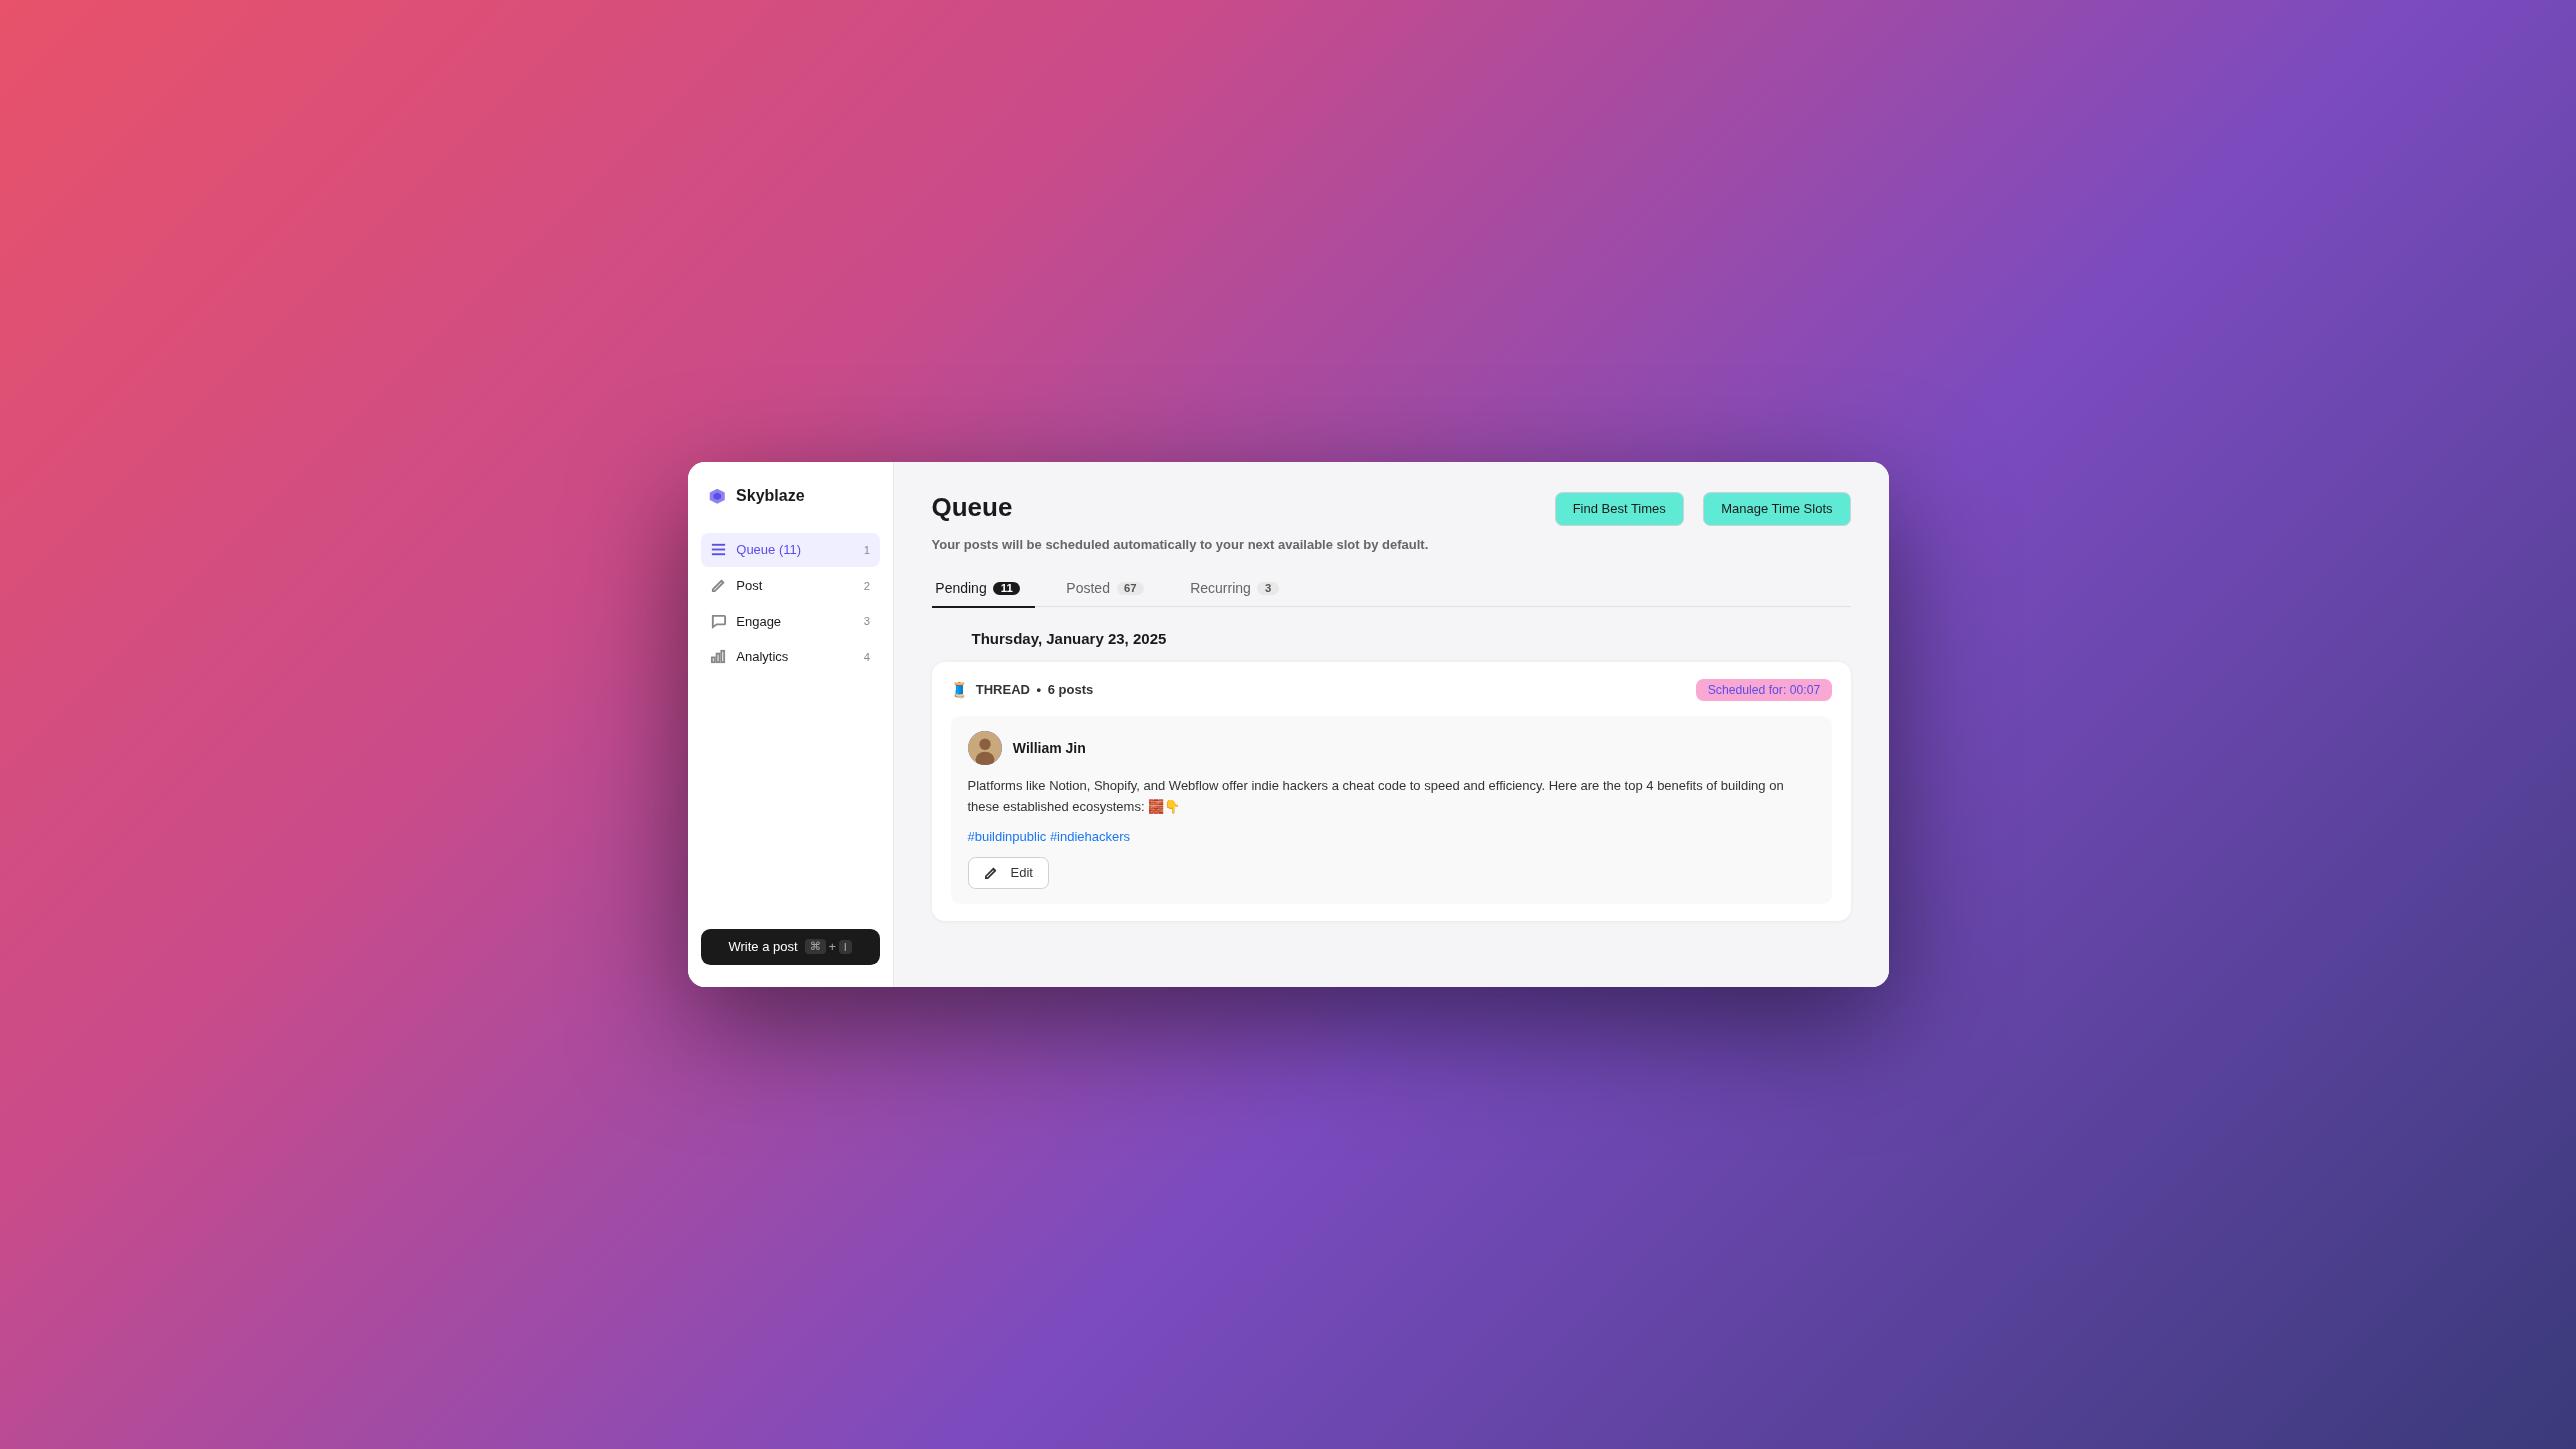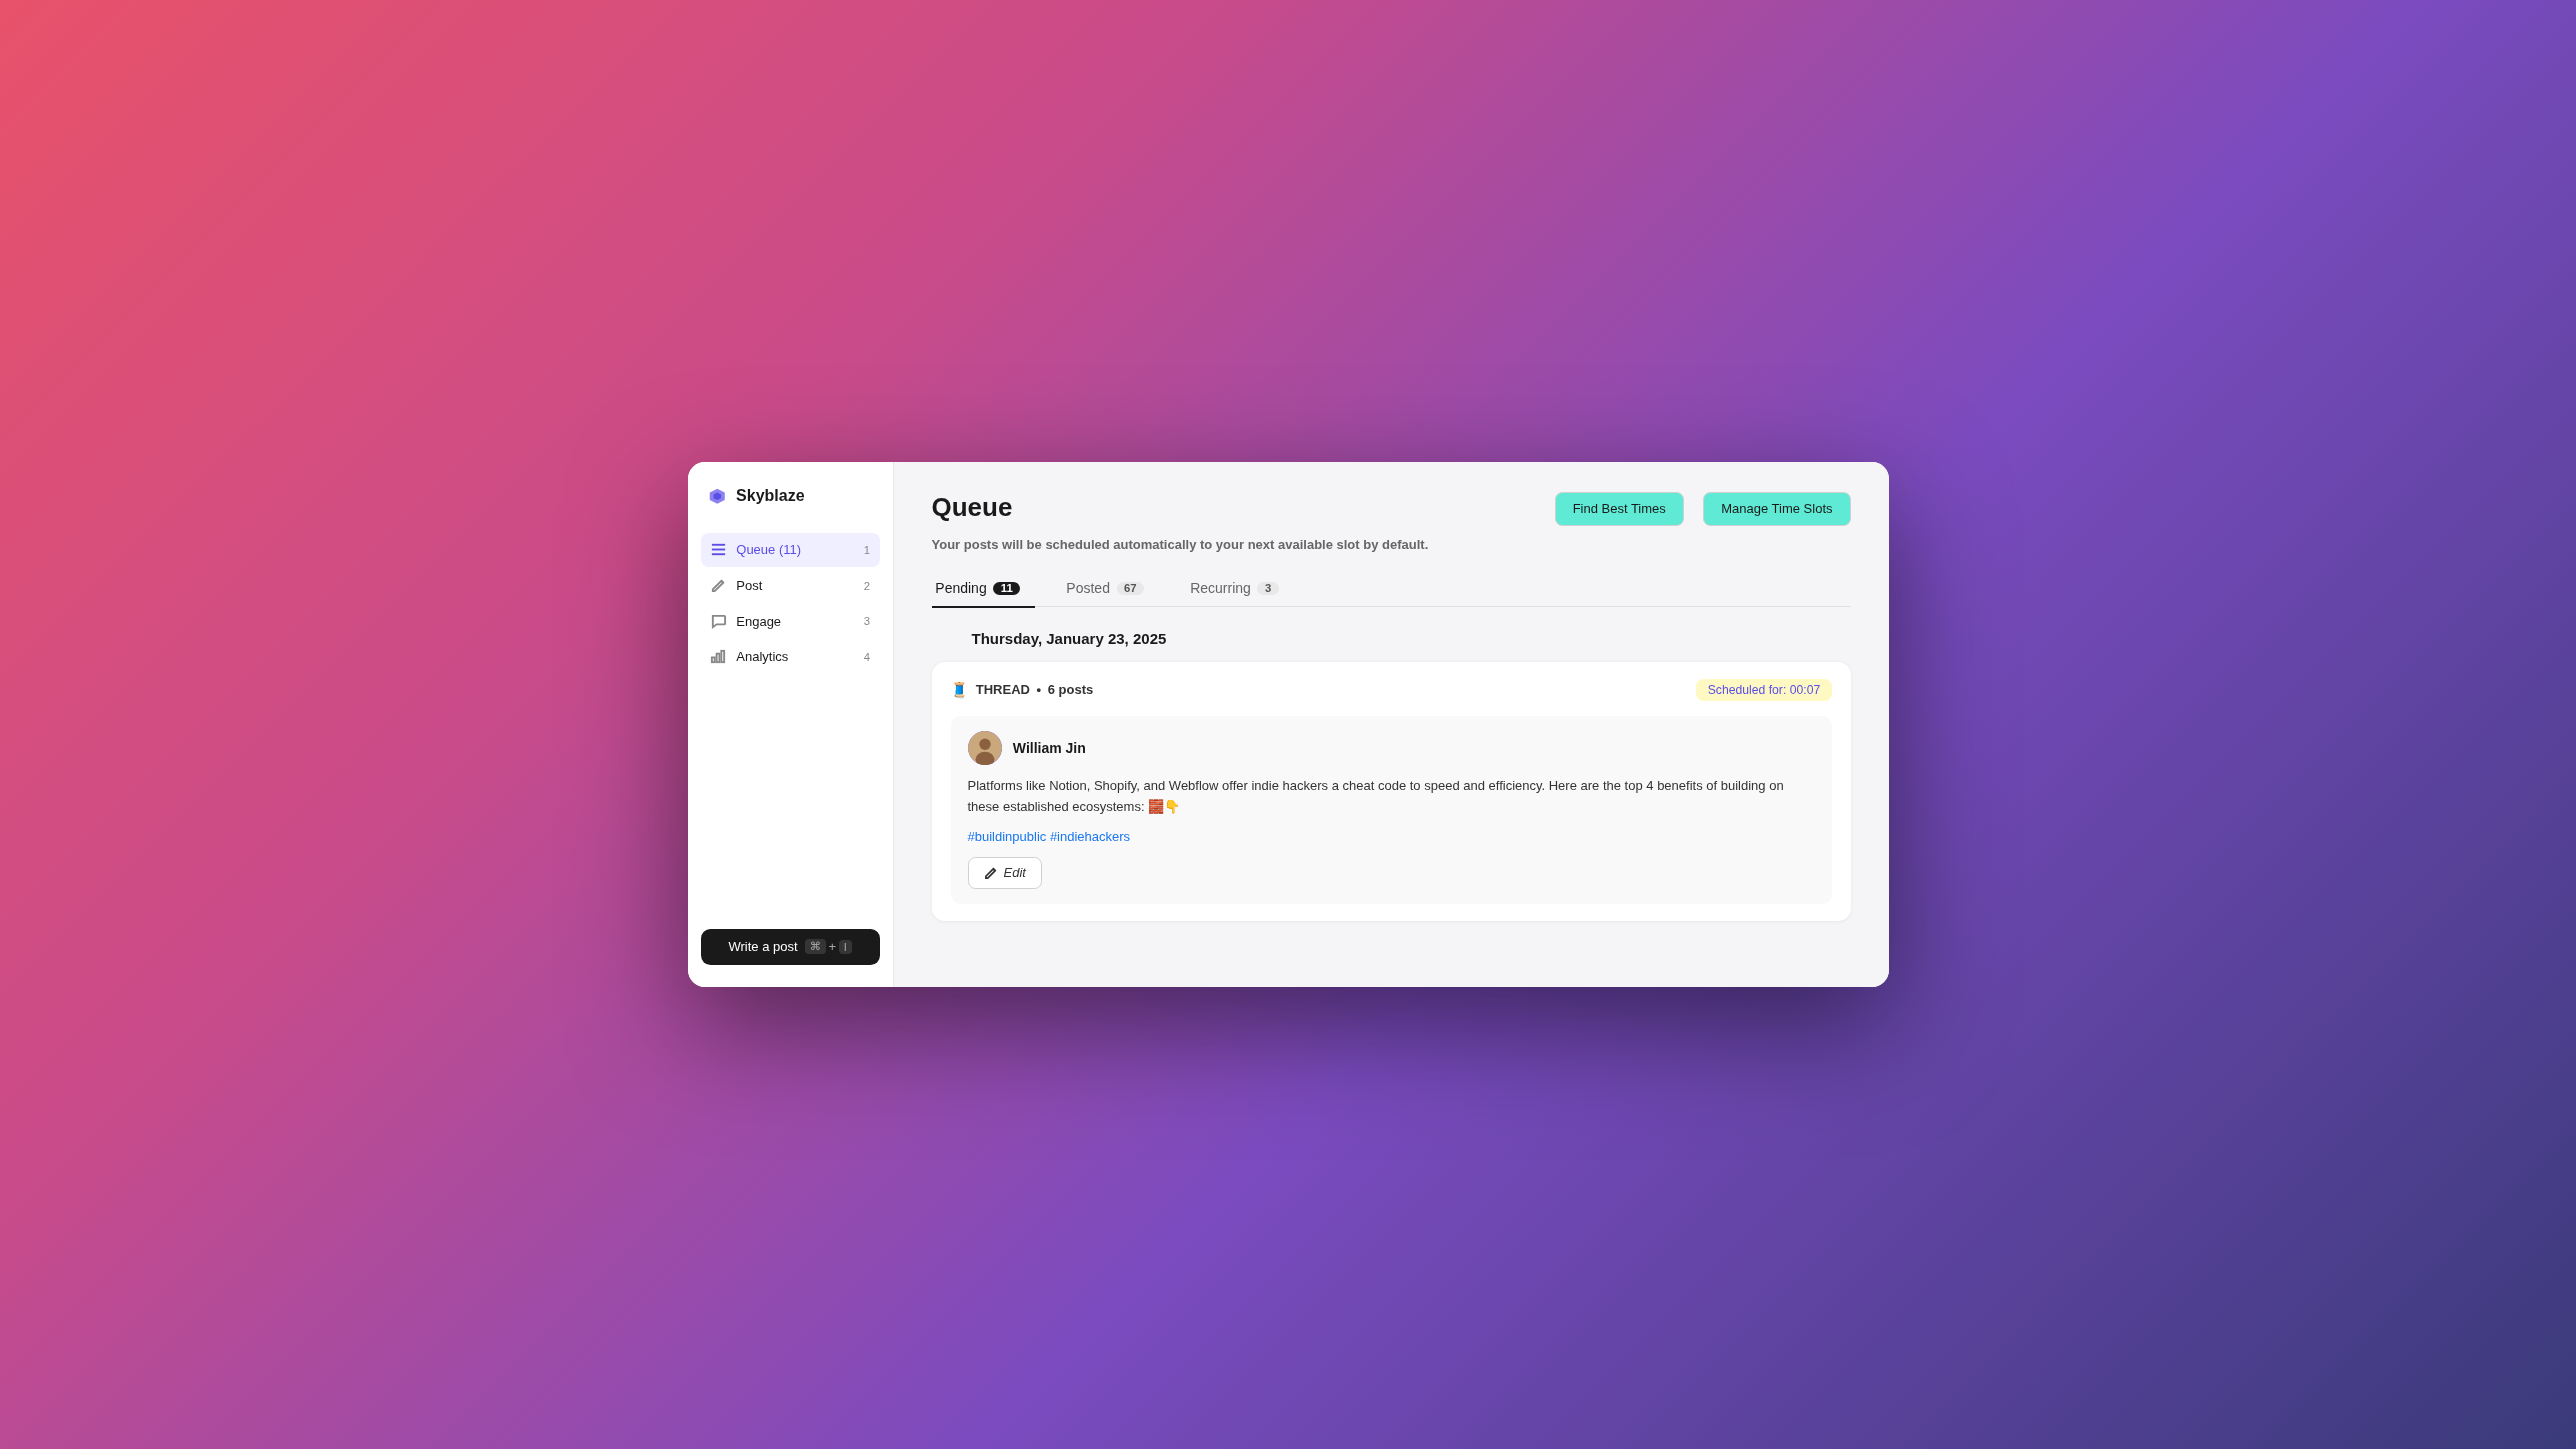--- a/index.html
+++ b/index.html
@@ -255,21 +255,21 @@
       font-size: 13px;
       font-weight: 600;
       color: #333;
     }
 
     .thread-emoji {
       font-size: 15px;
     }
 
     .scheduled-badge {
-      background: #fef9c3;
+      background: #f9a8d4;
       color: #5b4de8;
       border-radius: 7.5px;
       padding: 3.8px 11.3px;
       font-size: 12.2px;
       font-weight: 500;
     }
 
     .post-content-area {
       background: #f9f9f9;
       border-radius: 9.4px;
@@ -313,30 +313,29 @@
 
     .hashtags {
       font-size: 13px;
       color: #1877f2;
       margin-bottom: 13px;
     }
 
     .edit-btn {
       display: flex;
       align-items: center;
-      gap: 6px;
+      gap: 13px;
       padding: 7.5px 15px;
       border: 1.4px solid #d0d0d0;
       border-radius: 7.5px;
       background: #fff;
       font-size: 13px;
       font-weight: 500;
       color: #333;
       cursor: pointer;
-      font-style: italic;
     }
   </style>
 </head>
 <body>
 
 <div class="app-window">
 
   <div class="sidebar">
     <div class="logo">
       <svg class="logo-icon" viewBox="0 0 24 24" fill="none">

